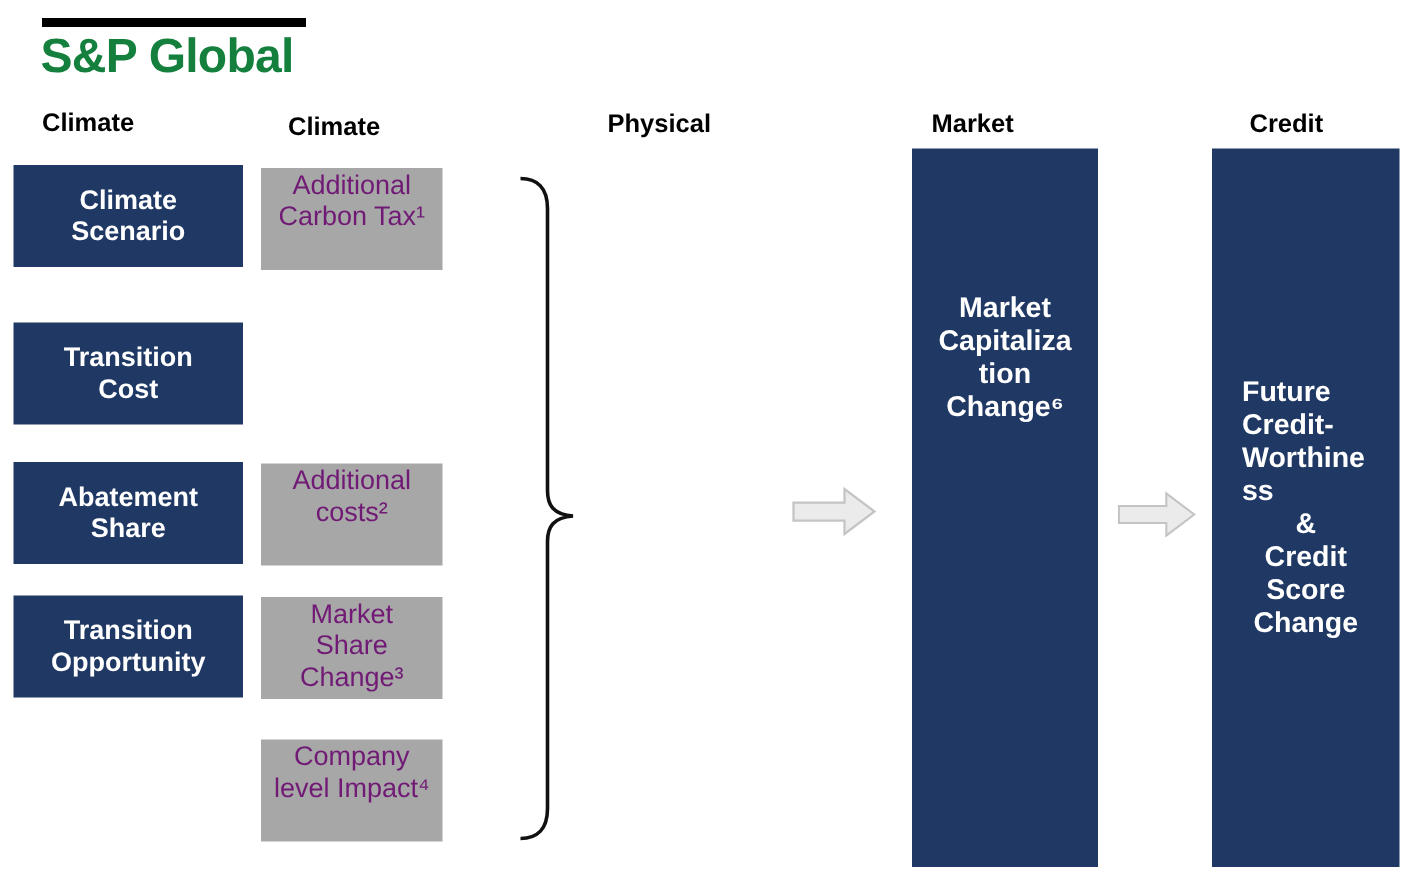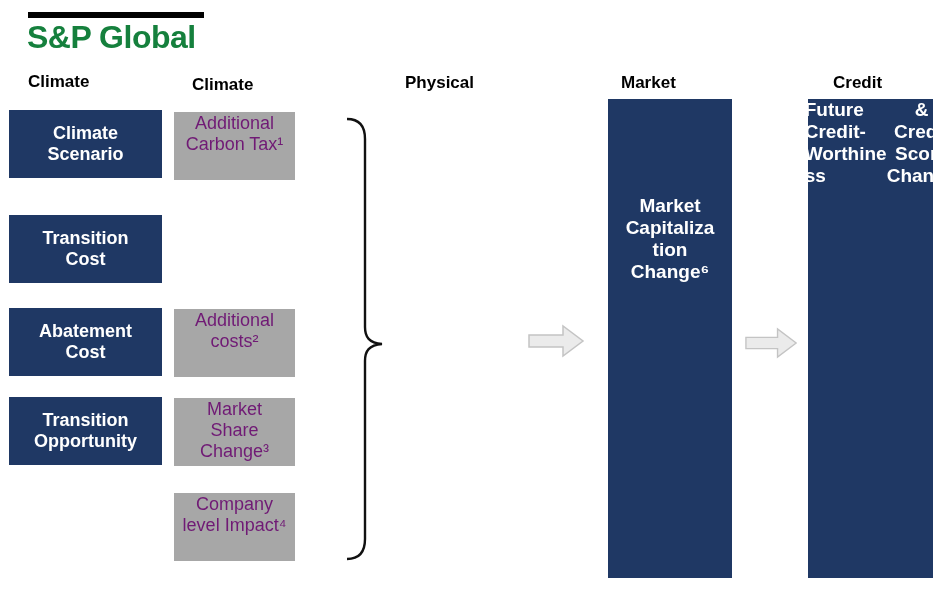--- a/index.html
+++ b/index.html
@@ -32,21 +32,21 @@
 
   
   .brace{position:absolute;left:336px;top:114px;width:48px;height:450px;}
 
   
   .bigbox{position:absolute;top:99px;height:479px;background:#1F3864;color:#ffffff;
           font-size:19px;font-weight:bold;line-height:22px;box-sizing:border-box;}
   .financial-box{left:398px;width:129px;display:flex;flex-direction:column;justify-content:center;text-align:center;}
   .financial-box .footnote{font-size:11px;line-height:15px;font-weight:bold;}
   .market-box{left:608px;width:124px;padding-top:96px;text-align:center;}
-  .credit-box{left:808px;width:125px;display:flex;flex-direction:row;justify-content:center;}
+  .credit-box{left:808px;width:125px;display:flex;flex-direction:column;justify-content:center;}
   .credit-left{text-align:left;padding-left:20px;}
   .credit-center{text-align:center;}
 
   
   .arrow{position:absolute;}
   .arrow1{left:528px;top:324px;width:57px;height:34px;}
   .arrow2{left:745px;top:327px;width:53px;height:32px;}
 </style>
 </head>
 <body>
@@ -60,21 +60,21 @@
   <div class="colhead h-climate2">Climate</div>
   <div class="colhead h-financial">Physical</div>
   <div class="colhead h-market">Market</div>
   <div class="colhead h-credit">Credit</div>
 
   <div class="factor f1 pre">Climate
 Scenario</div>
   <div class="factor f2 pre">Transition
 Cost</div>
   <div class="factor f3 pre">Abatement
-Cost</div>
+Share</div>
   <div class="factor f4 pre">Transition
 Opportunity</div>
 
   <div class="impact i1 pre">Additional
 Carbon Tax¹</div>
   <div class="impact i3 pre">Additional
 costs²</div>
   <div class="impact i4 pre">Market
 Share
 Change³</div>

